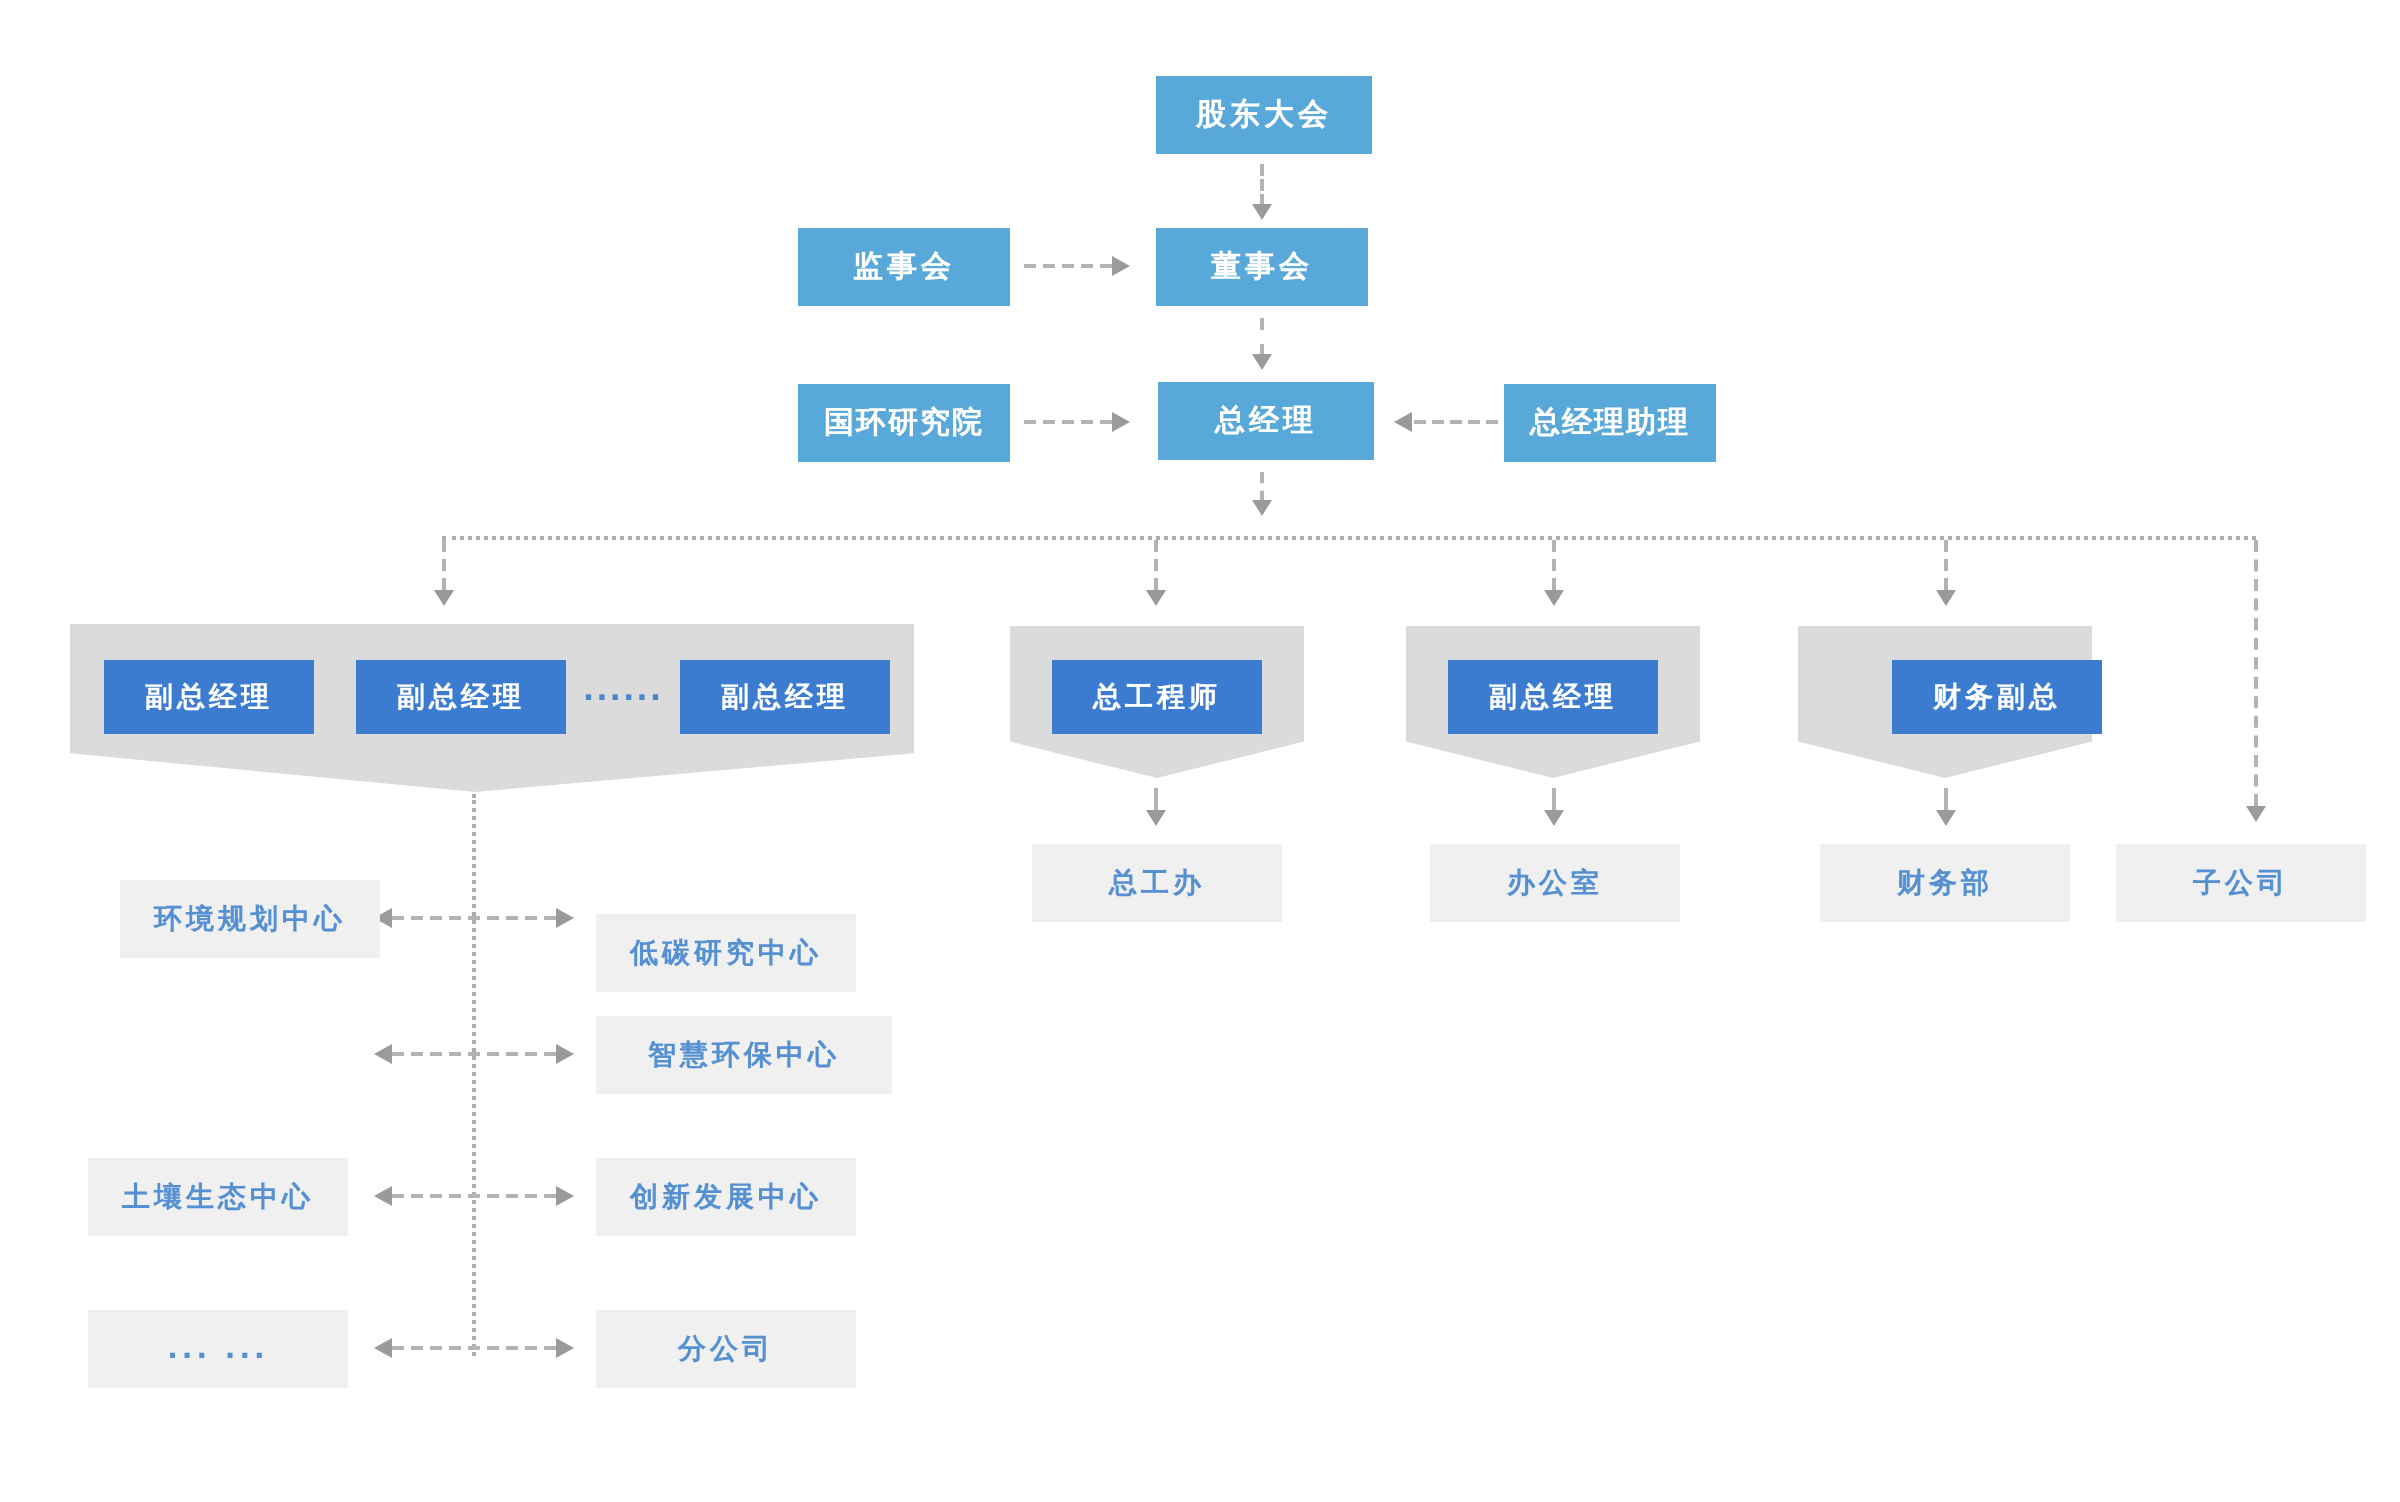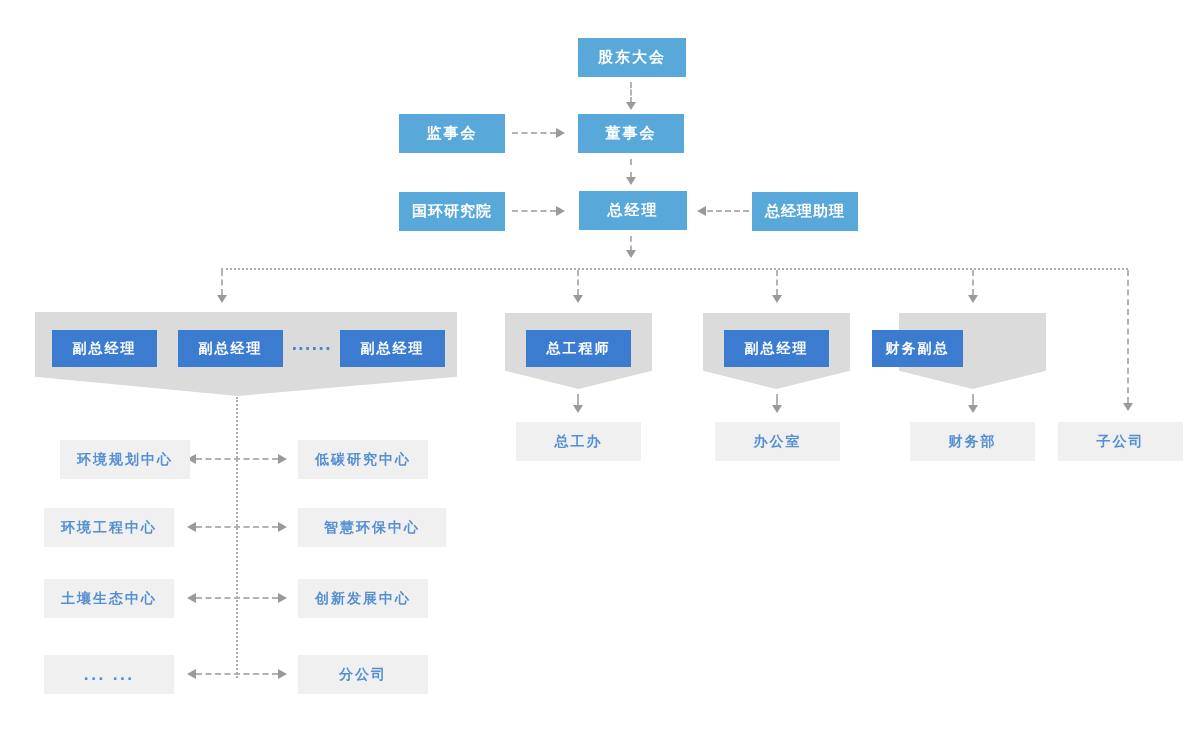--- a/index.html
+++ b/index.html
@@ -85,21 +85,21 @@
   <div class="bb bb-light" style="left:399px;top:192px;width:106px;letter-spacing:1px">国环研究院</div>
   <div class="bb bb-light" style="left:579px;top:191px;width:108px">总经理</div>
   <div class="bb bb-light" style="left:752px;top:192px;width:106px;letter-spacing:1px">总经理助理</div>
 
   <div class="bb bb-deep" style="left:52px;top:330px;width:105px">副总经理</div>
   <div class="bb bb-deep" style="left:178px;top:330px;width:105px">副总经理</div>
   <div class="dots" style="left:283px;top:330px;width:57px">......</div>
   <div class="bb bb-deep" style="left:340px;top:330px;width:105px">副总经理</div>
   <div class="bb bb-deep" style="left:526px;top:330px;width:105px">总工程师</div>
   <div class="bb bb-deep" style="left:724px;top:330px;width:105px">副总经理</div>
-  <div class="bb bb-deep" style="left:872px;top:330px;width:91px">财务副总</div>
+  <div class="bb bb-deep" style="left:946px;top:330px;width:105px">财务副总</div>
 
   <div class="vdash" style="left:577px;top:394px;height:11px"></div>
   <div class="a-d" style="left:573px;top:405px"></div>
 
   <div class="vdash" style="left:776px;top:394px;height:11px"></div>
   <div class="a-d" style="left:772px;top:405px"></div>
 
   <div class="vdash" style="left:972px;top:394px;height:11px"></div>
   <div class="a-d" style="left:968px;top:405px"></div>
 
@@ -107,26 +107,25 @@
   <div class="gb" style="left:715px;top:422px;width:125px">办公室</div>
   <div class="gb" style="left:910px;top:422px;width:125px">财务部</div>
   <div class="gb" style="left:1058px;top:422px;width:125px">子公司</div>
 
   <div class="vdot" style="left:236px;top:397px;height:281px"></div>
 
   <div class="hdash" style="left:196px;top:458px;width:82px"></div>
   <div class="a-l" style="left:187px;top:454px"></div>
   <div class="a-r" style="left:278px;top:454px"></div>
   <div class="gb" style="left:60px;top:440px;width:130px">环境规划中心</div>
-  <div class="gb" style="left:298px;top:440px;width:130px">低碳研究中心</div>
+  <div class="gb" style="left:298px;top:457px;width:130px">低碳研究中心</div>
 
   <div class="hdash" style="left:196px;top:526px;width:82px"></div>
   <div class="a-l" style="left:187px;top:522px"></div>
   <div class="a-r" style="left:278px;top:522px"></div>
-  <div class="gb" style="left:44px;top:508px;width:130px">环境工程中心</div>
   <div class="gb" style="left:298px;top:508px;width:148px">智慧环保中心</div>
 
   <div class="hdash" style="left:196px;top:597px;width:82px"></div>
   <div class="a-l" style="left:187px;top:593px"></div>
   <div class="a-r" style="left:278px;top:593px"></div>
   <div class="gb" style="left:44px;top:579px;width:130px">土壤生态中心</div>
   <div class="gb" style="left:298px;top:579px;width:130px">创新发展中心</div>
 
   <div class="hdash" style="left:196px;top:673px;width:82px"></div>
   <div class="a-l" style="left:187px;top:669px"></div>

